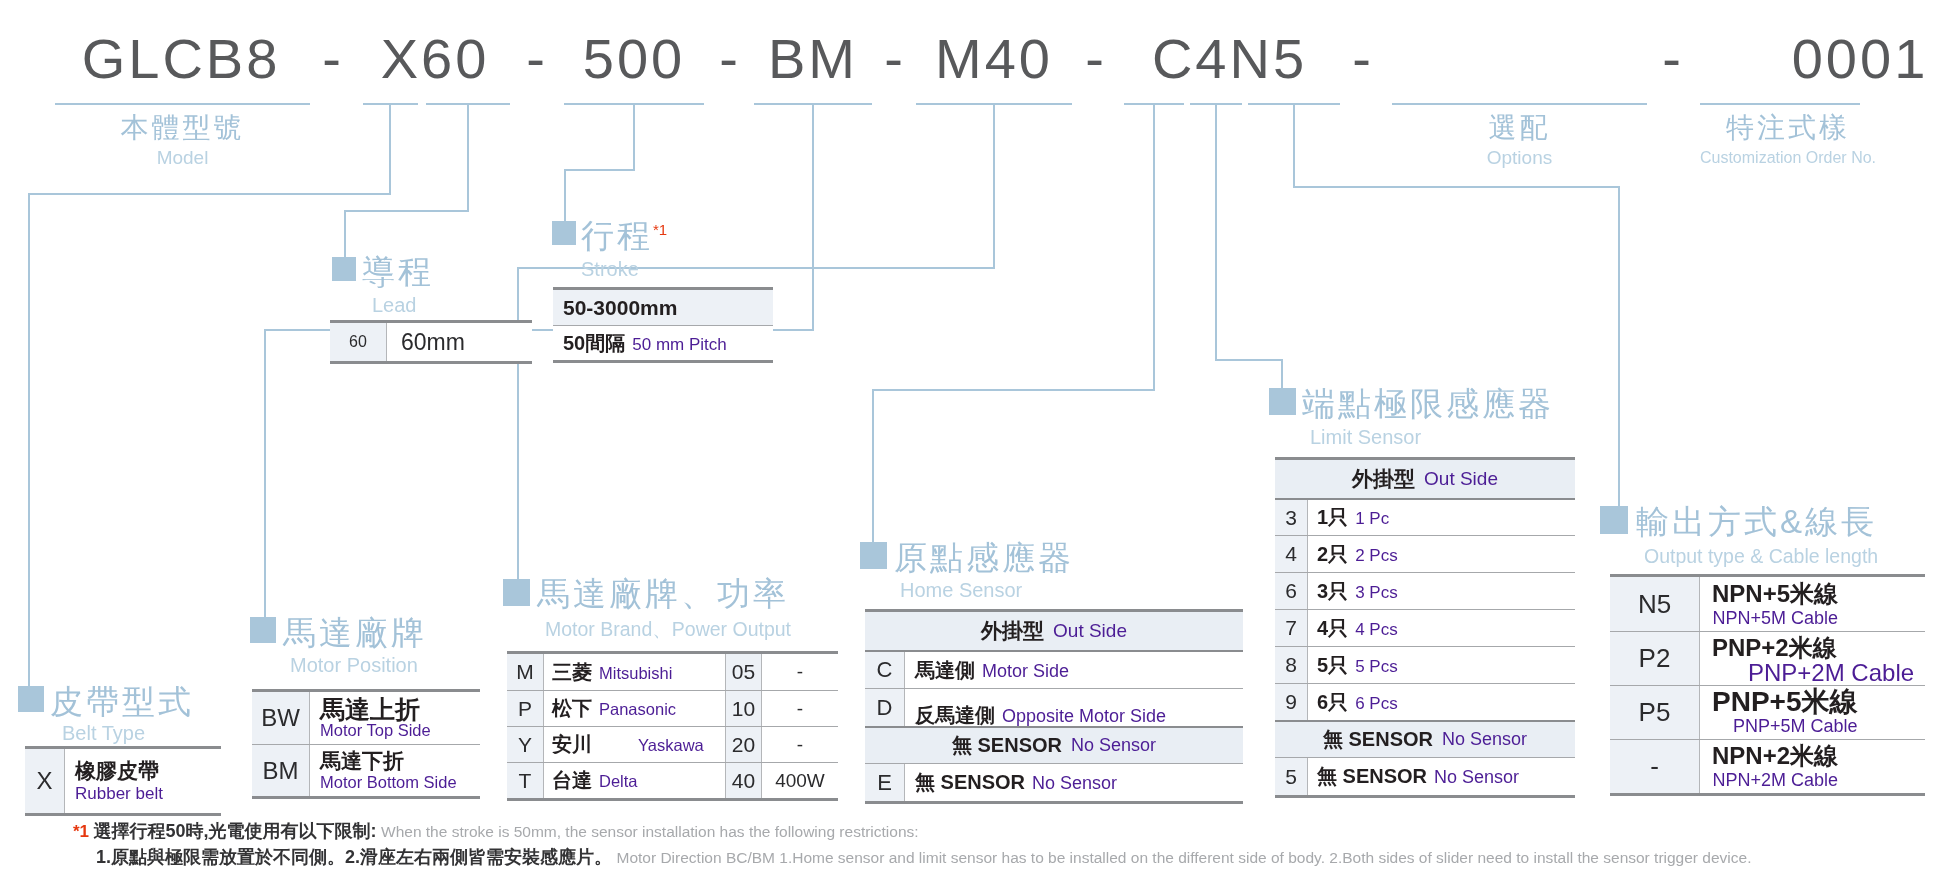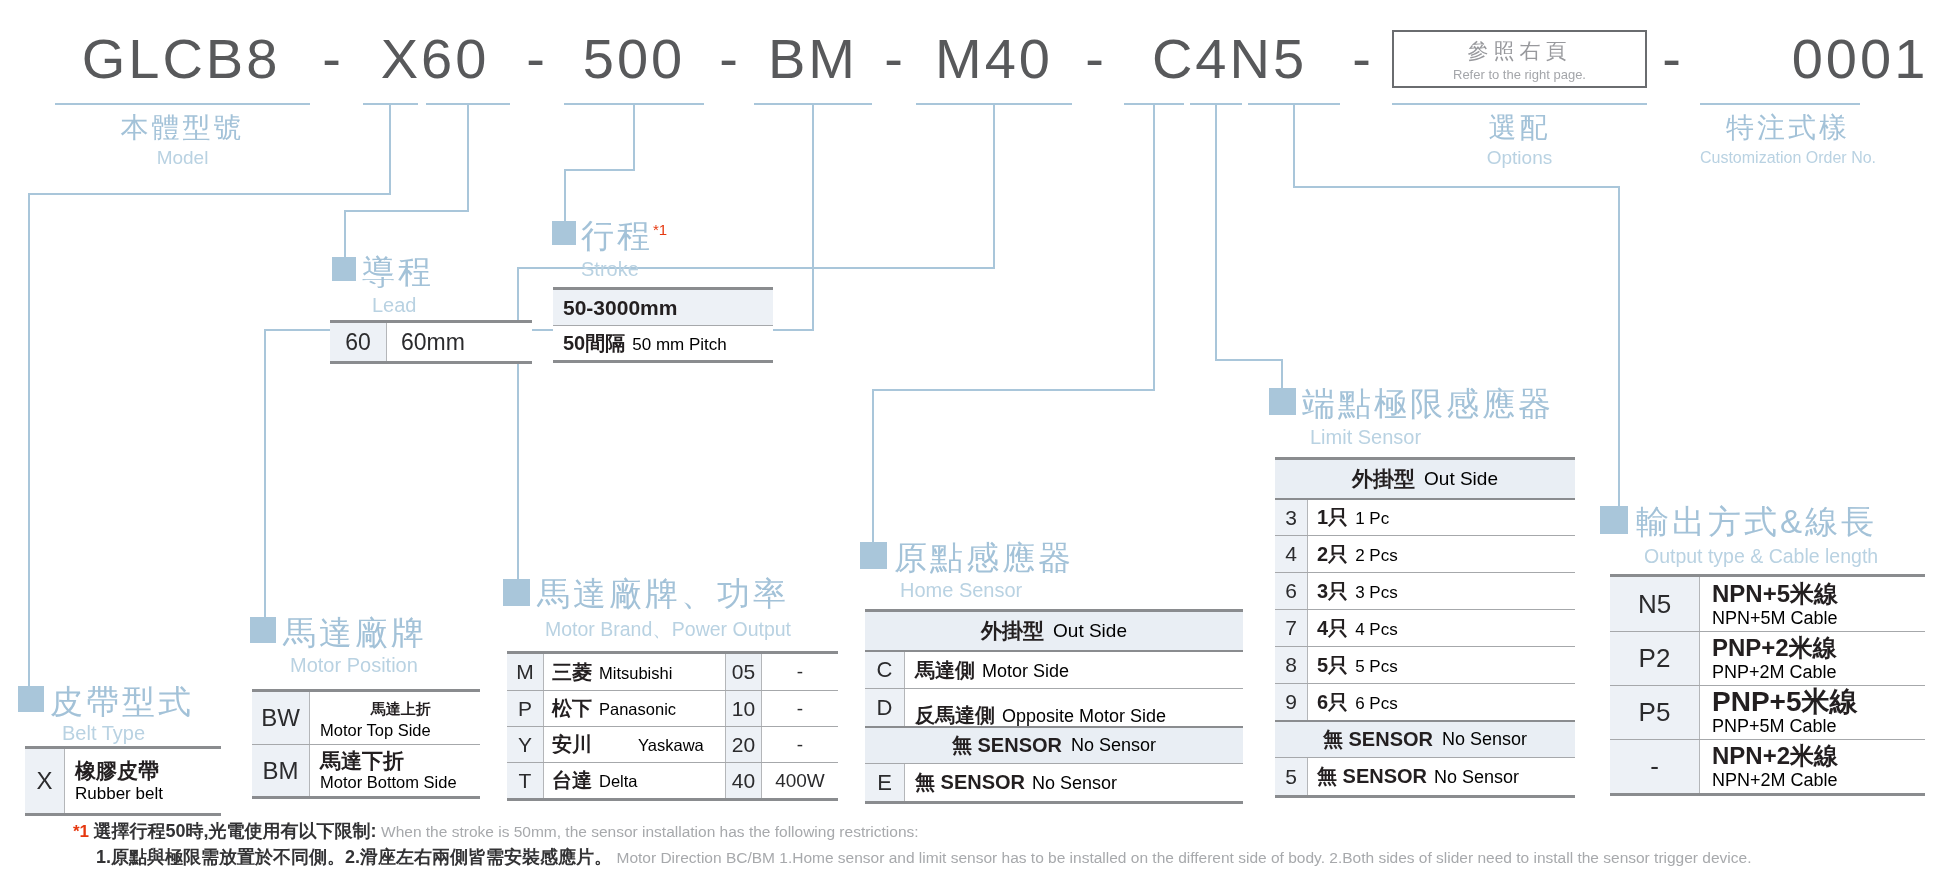--- a/index.html
+++ b/index.html
@@ -31,21 +31,21 @@
   .sec-en{position:absolute;font-size:20px;color:#b9d2e2;white-space:nowrap;}
 
   
   .tbl{position:absolute;border-top:3px solid #8a8c8f;border-bottom:3px solid #8a8c8f;
        display:flex;flex-direction:column;box-sizing:border-box;background:#fff;}
   .trow{display:flex;align-items:center;box-sizing:border-box;}
   .trow + .trow{border-top:1px solid #a6a8ab;}
   .code{background:#edf1f6;display:flex;align-items:center;justify-content:center;
         align-self:stretch;border-right:1px solid #b4b6b9;color:#2b2b2d;flex:none;box-sizing:border-box;}
   .zh{color:#231f20;font-weight:bold;}
-  .en{color:#000000;}
+  .en{color:#4c1d95;text-align:right;}
   .hdr{background:#e9eef4;justify-content:center;gap:9px;}
   .nosensor{background:#e9eef4;justify-content:center;gap:9px;border-top:2px solid #8a8c8f !important;}
   .vcell{display:flex;flex-direction:column;justify-content:center;padding-left:10px;}
   .icell{display:flex;align-items:baseline;gap:7px;padding-left:10px;}
 
   
   .fnote{position:absolute;white-space:nowrap;}
   .fnote .ref{color:#e6380f;font-weight:bold;font-size:17px;}
   .fnote .fzh{color:#333335;font-weight:bold;font-size:18px;}
   .fnote .fen{color:#a7a9ac;font-size:15.5px;}
@@ -60,24 +60,20 @@
   <div class="tseg" style="left:360px;width:150px;">X60</div>
   <div class="tseg" style="left:516px;width:42px;">-</div>
   <div class="tseg" style="left:564px;width:140px;">500</div>
   <div class="tseg" style="left:710px;width:40px;">-</div>
   <div class="tseg" style="left:756px;width:114px;">BM</div>
   <div class="tseg" style="left:876px;width:38px;">-</div>
   <div class="tseg" style="left:918px;width:152px;">M40</div>
   <div class="tseg" style="left:1076px;width:40px;">-</div>
   <div class="tseg" style="left:1122px;width:215px;">C4N5</div>
   <div class="tseg" style="left:1343px;width:40px;">-</div>
-  <div class="refbox">
-    <div class="rz">參照右頁</div>
-    <div class="re">Refer to the right page.</div>
-  </div>
   <div class="tseg" style="left:1652px;width:42px;">-</div>
   <div class="tseg" style="left:1780px;width:160px;">0001</div>
 
   <div class="uline" style="left:55px;top:103px;width:255px;"></div>
   <div class="uline" style="left:363px;top:103px;width:55px;"></div>
   <div class="uline" style="left:426px;top:103px;width:84px;"></div>
   <div class="uline" style="left:564px;top:103px;width:140px;"></div>
   <div class="uline" style="left:754px;top:103px;width:118px;"></div>
   <div class="uline" style="left:916px;top:103px;width:156px;"></div>
   <div class="uline" style="left:1124px;top:103px;width:60px;"></div>
@@ -129,21 +125,21 @@
 
   <div class="cline" style="left:1293px;top:105px;width:2px;height:81px;"></div>
   <div class="cline" style="left:1293px;top:186px;width:327px;height:2px;"></div>
   <div class="cline" style="left:1618px;top:186px;width:2px;height:320px;"></div>
 
   <div class="bullet" style="left:332px;top:257px;width:24px;height:24px;"></div>
   <div class="sec-zh" style="left:362px;top:250px;">導程</div>
   <div class="sec-en" style="left:372px;top:294px;">Lead</div>
   <div class="tbl" style="left:330px;top:320px;width:202px;">
     <div class="trow" style="height:38px;">
-      <div class="code" style="width:57px;font-size:23px;">60</div>
+      <div class="code" style="width:57px;font-size:16px;">60</div>
       <div style="padding-left:14px;font-size:23px;color:#2b2b2d;">60mm</div>
     </div>
   </div>
 
   <div class="bullet" style="left:552px;top:221px;width:24px;height:24px;"></div>
   <div class="sec-zh" style="left:581px;top:214px;">
     <span>行程</span><sup>*1</sup>
   </div>
   <div class="sec-en" style="left:581px;top:258px;">Stroke</div>
   <div class="tbl" style="left:553px;top:287px;width:220px;">
@@ -158,21 +154,21 @@
     </div>
   </div>
 
   <div class="bullet" style="left:250px;top:617px;width:26px;height:26px;"></div>
   <div class="sec-zh" style="left:283px;top:611px;">馬達廠牌</div>
   <div class="sec-en" style="left:290px;top:654px;">Motor Position</div>
   <div class="tbl" style="left:252px;top:689px;width:228px;">
     <div class="trow" style="height:52px;">
       <div class="code" style="width:58px;font-size:24px;">BW</div>
       <div class="vcell">
-        <span class="zh" style="font-size:15px;line-height:24px;text-align:right;">馬達上折</span>
+        <span class="zh" style="font-size:25px;line-height:24px;">馬達上折</span>
         <span class="en" style="font-size:16.5px;line-height:19px;">Motor Top Side</span>
       </div>
     </div>
     <div class="trow" style="height:52px;">
       <div class="code" style="width:58px;font-size:24px;">BM</div>
       <div class="vcell">
         <span class="zh" style="font-size:21px;line-height:24px;">馬達下折</span>
         <span class="en" style="font-size:16.5px;line-height:19px;">Motor Bottom Side</span>
       </div>
     </div>
@@ -339,21 +335,21 @@
       <div class="code" style="width:90px;font-size:26px;">N5</div>
       <div class="vcell" style="padding-left:12px;">
         <span class="zh" style="font-size:24px;line-height:28px;">NPN+5米線</span>
         <span class="en" style="font-size:18px;line-height:21px;">NPN+5M Cable</span>
       </div>
     </div>
     <div class="trow" style="height:54px;">
       <div class="code" style="width:90px;font-size:26px;">P2</div>
       <div class="vcell" style="padding-left:12px;">
         <span class="zh" style="font-size:24px;line-height:28px;">PNP+2米線</span>
-        <span class="en" style="font-size:18px;line-height:21px;">PNP+2M Cable</span>
+        <span class="en" style="font-size:24px;line-height:21px;margin-left:36px;">PNP+2M Cable</span>
       </div>
     </div>
     <div class="trow" style="height:54px;">
       <div class="code" style="width:90px;font-size:26px;">P5</div>
       <div class="vcell" style="padding-left:12px;">
         <span class="zh" style="font-size:28px;line-height:28px;">PNP+5米線</span>
         <span class="en" style="font-size:18px;line-height:21px;">PNP+5M Cable</span>
       </div>
     </div>
     <div class="trow" style="height:54px;">

